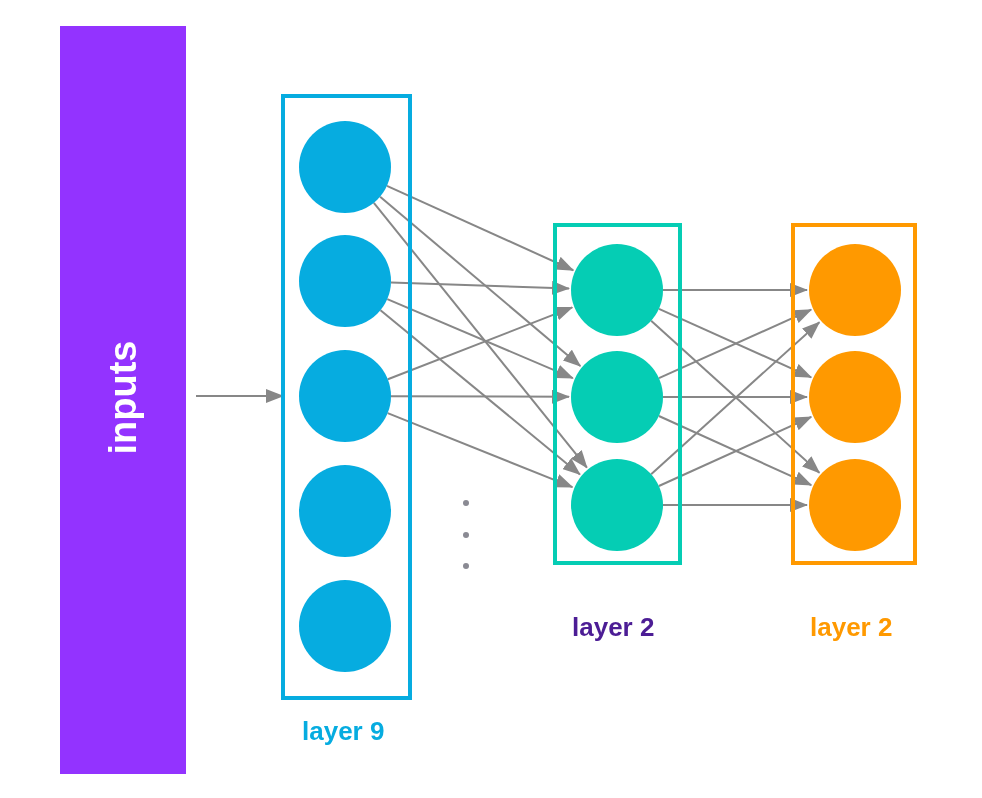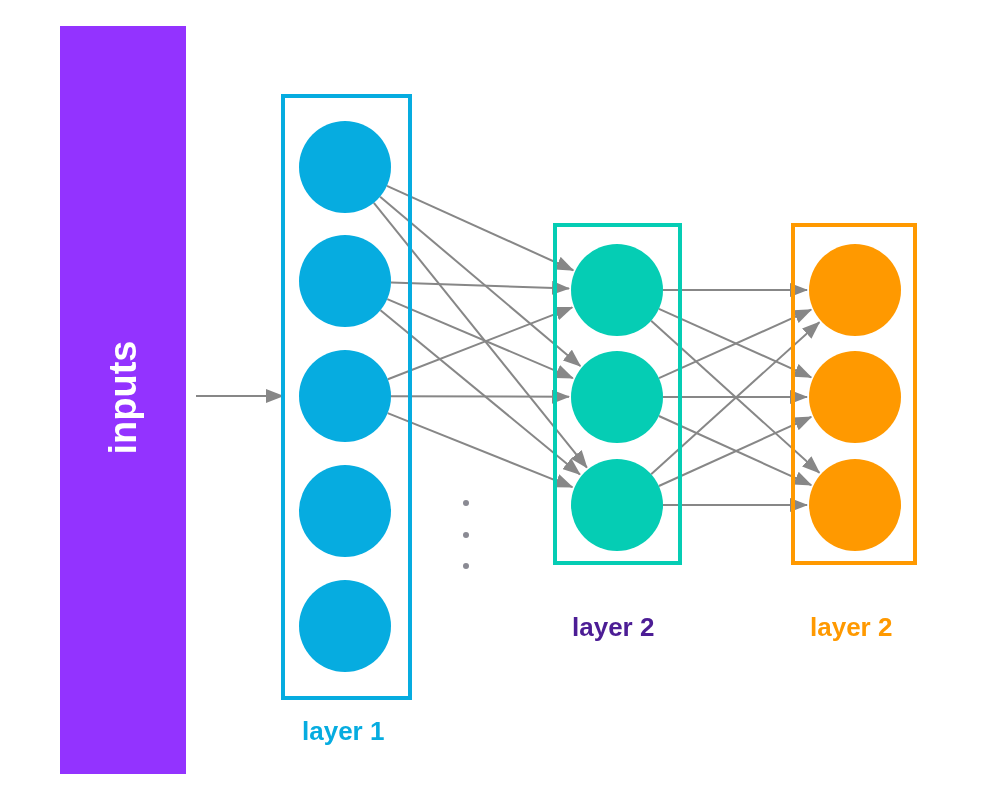--- a/index.html
+++ b/index.html
@@ -101,17 +101,17 @@
         <circle cx="855" cy="397" r="46" fill="#FF9900"></circle>
         <circle cx="855" cy="505" r="46" fill="#FF9900"></circle>
       </g>
     <g id="g-dots">
         <circle cx="466" cy="503" r="3" fill="#8a8a93"></circle>
         <circle cx="466" cy="535" r="3" fill="#8a8a93"></circle>
         <circle cx="466" cy="566" r="3" fill="#8a8a93"></circle>
       </g>
   </svg>
 
-  <div class="layer-label" id="label-0" style="left: 302px; top: 716px; color: rgb(6, 172, 224);">layer 1</div>
+  <div class="layer-label" id="label-0" style="left: 302px; top: 716px; color: rgb(6, 172, 224);">layer 9</div>
   <div class="layer-label" id="label-1" style="left: 572px; top: 612px; color: #4c1d95;">layer 2</div>
   <div class="layer-label" id="label-2" style="left: 810px; top: 612px; color: rgb(255, 153, 0);">layer 2</div>
 
 </div>
 
 </body></html>

